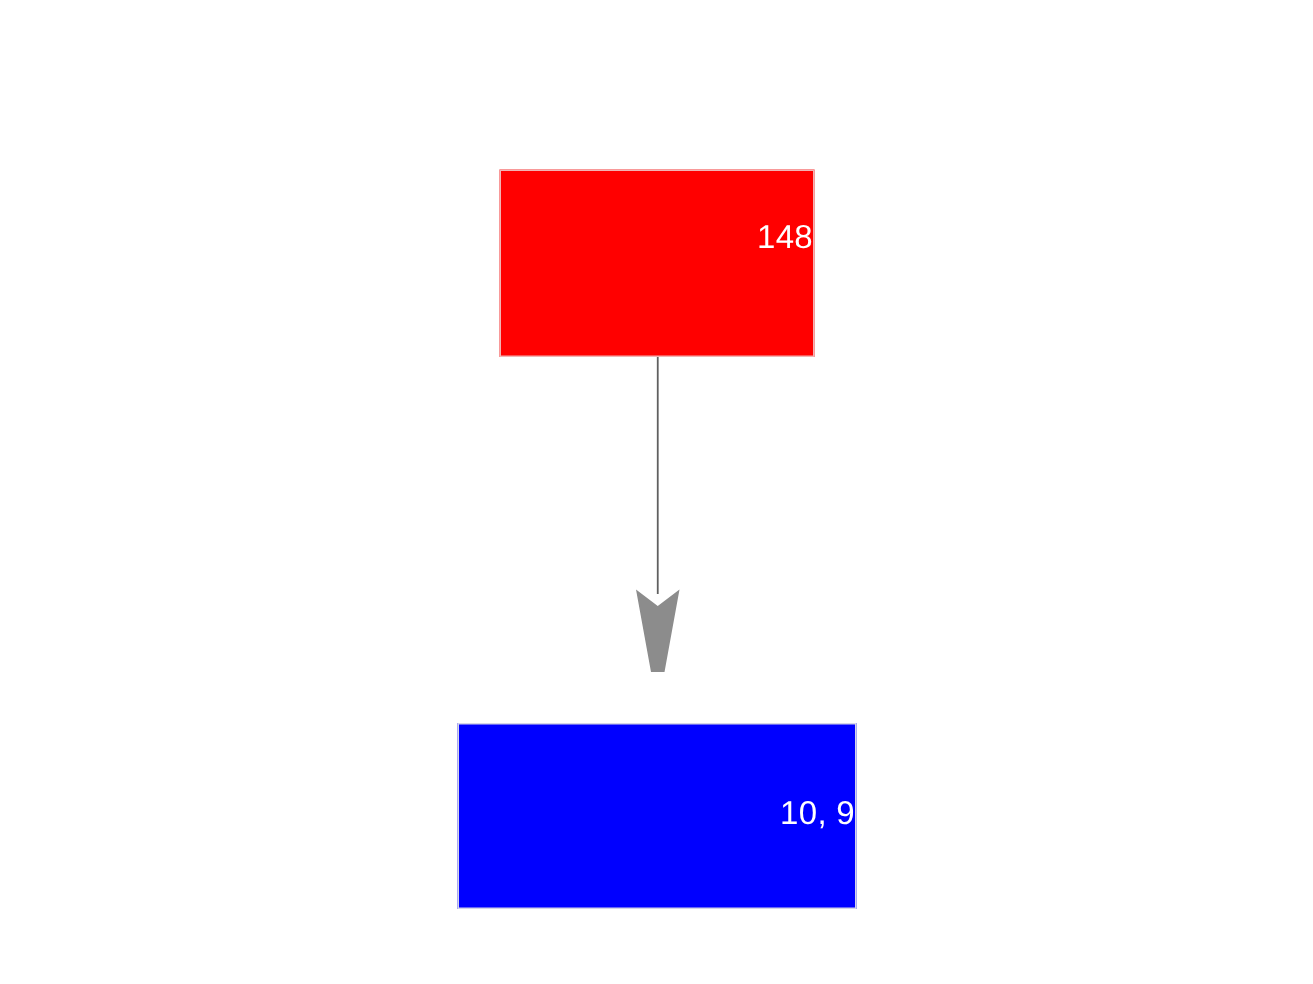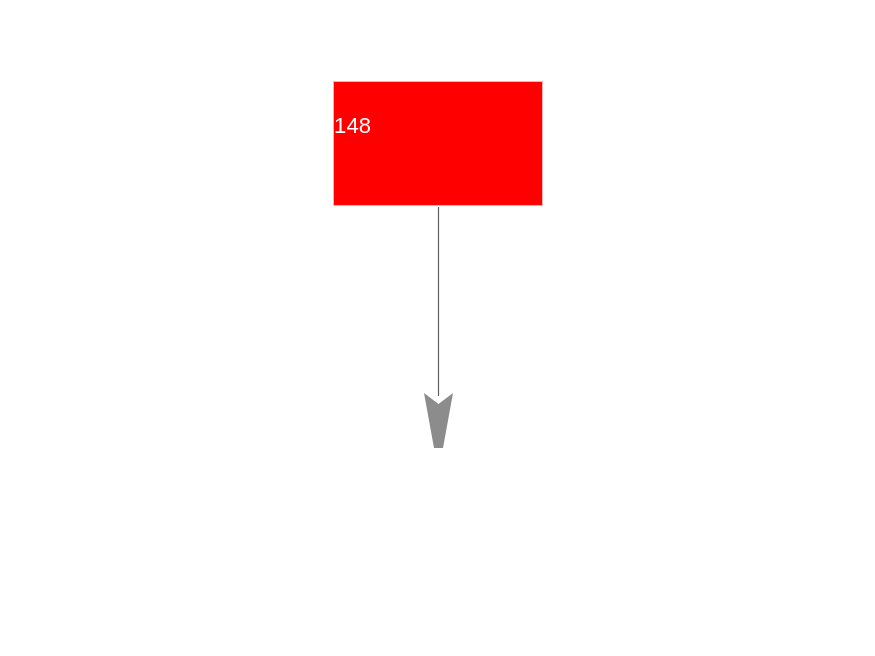--- a/index.html
+++ b/index.html
@@ -29,28 +29,29 @@
     width: 875px;
     height: 656px;
     display: block;
   }
 
   .node-box {
     position: absolute;
     box-sizing: border-box;
     display: flex;
     align-items: center;
-    justify-content: flex-start;
+    justify-content: flex-end;
     color: #ffffff;
     font-family: "Liberation Sans", sans-serif;
     font-size: 22px;
     line-height: 1;
     letter-spacing: 0.2px;
     white-space: nowrap;
     user-select: none;
+    margin-top: 32px;
   }
 
   #node-red {
     left: 333px;
     top: 81px;
     width: 210px;
     height: 125px;
     background: #ff0000;
     border: 1px solid #f2b3b3;
   }
@@ -87,14 +88,17 @@
     <g>
       <line x1="438.5" y1="207" x2="438.5" y2="396" stroke="#606060" stroke-width="1.2"></line>
       <path d="M 424,393 L 438.5,404 L 453,393 L 443,448 L 438.5,448 L 434,448 Z" fill="#8c8c8c"></path>
     </g>
   </svg>
 
   <div class="node-box" id="node-red">
     <span class="node-label">148</span>
   </div>
 
+  <div class="node-box" id="node-blue">
+    <span class="node-label">10, 9</span>
+  </div>
 
 </div>
 
 </body></html>

